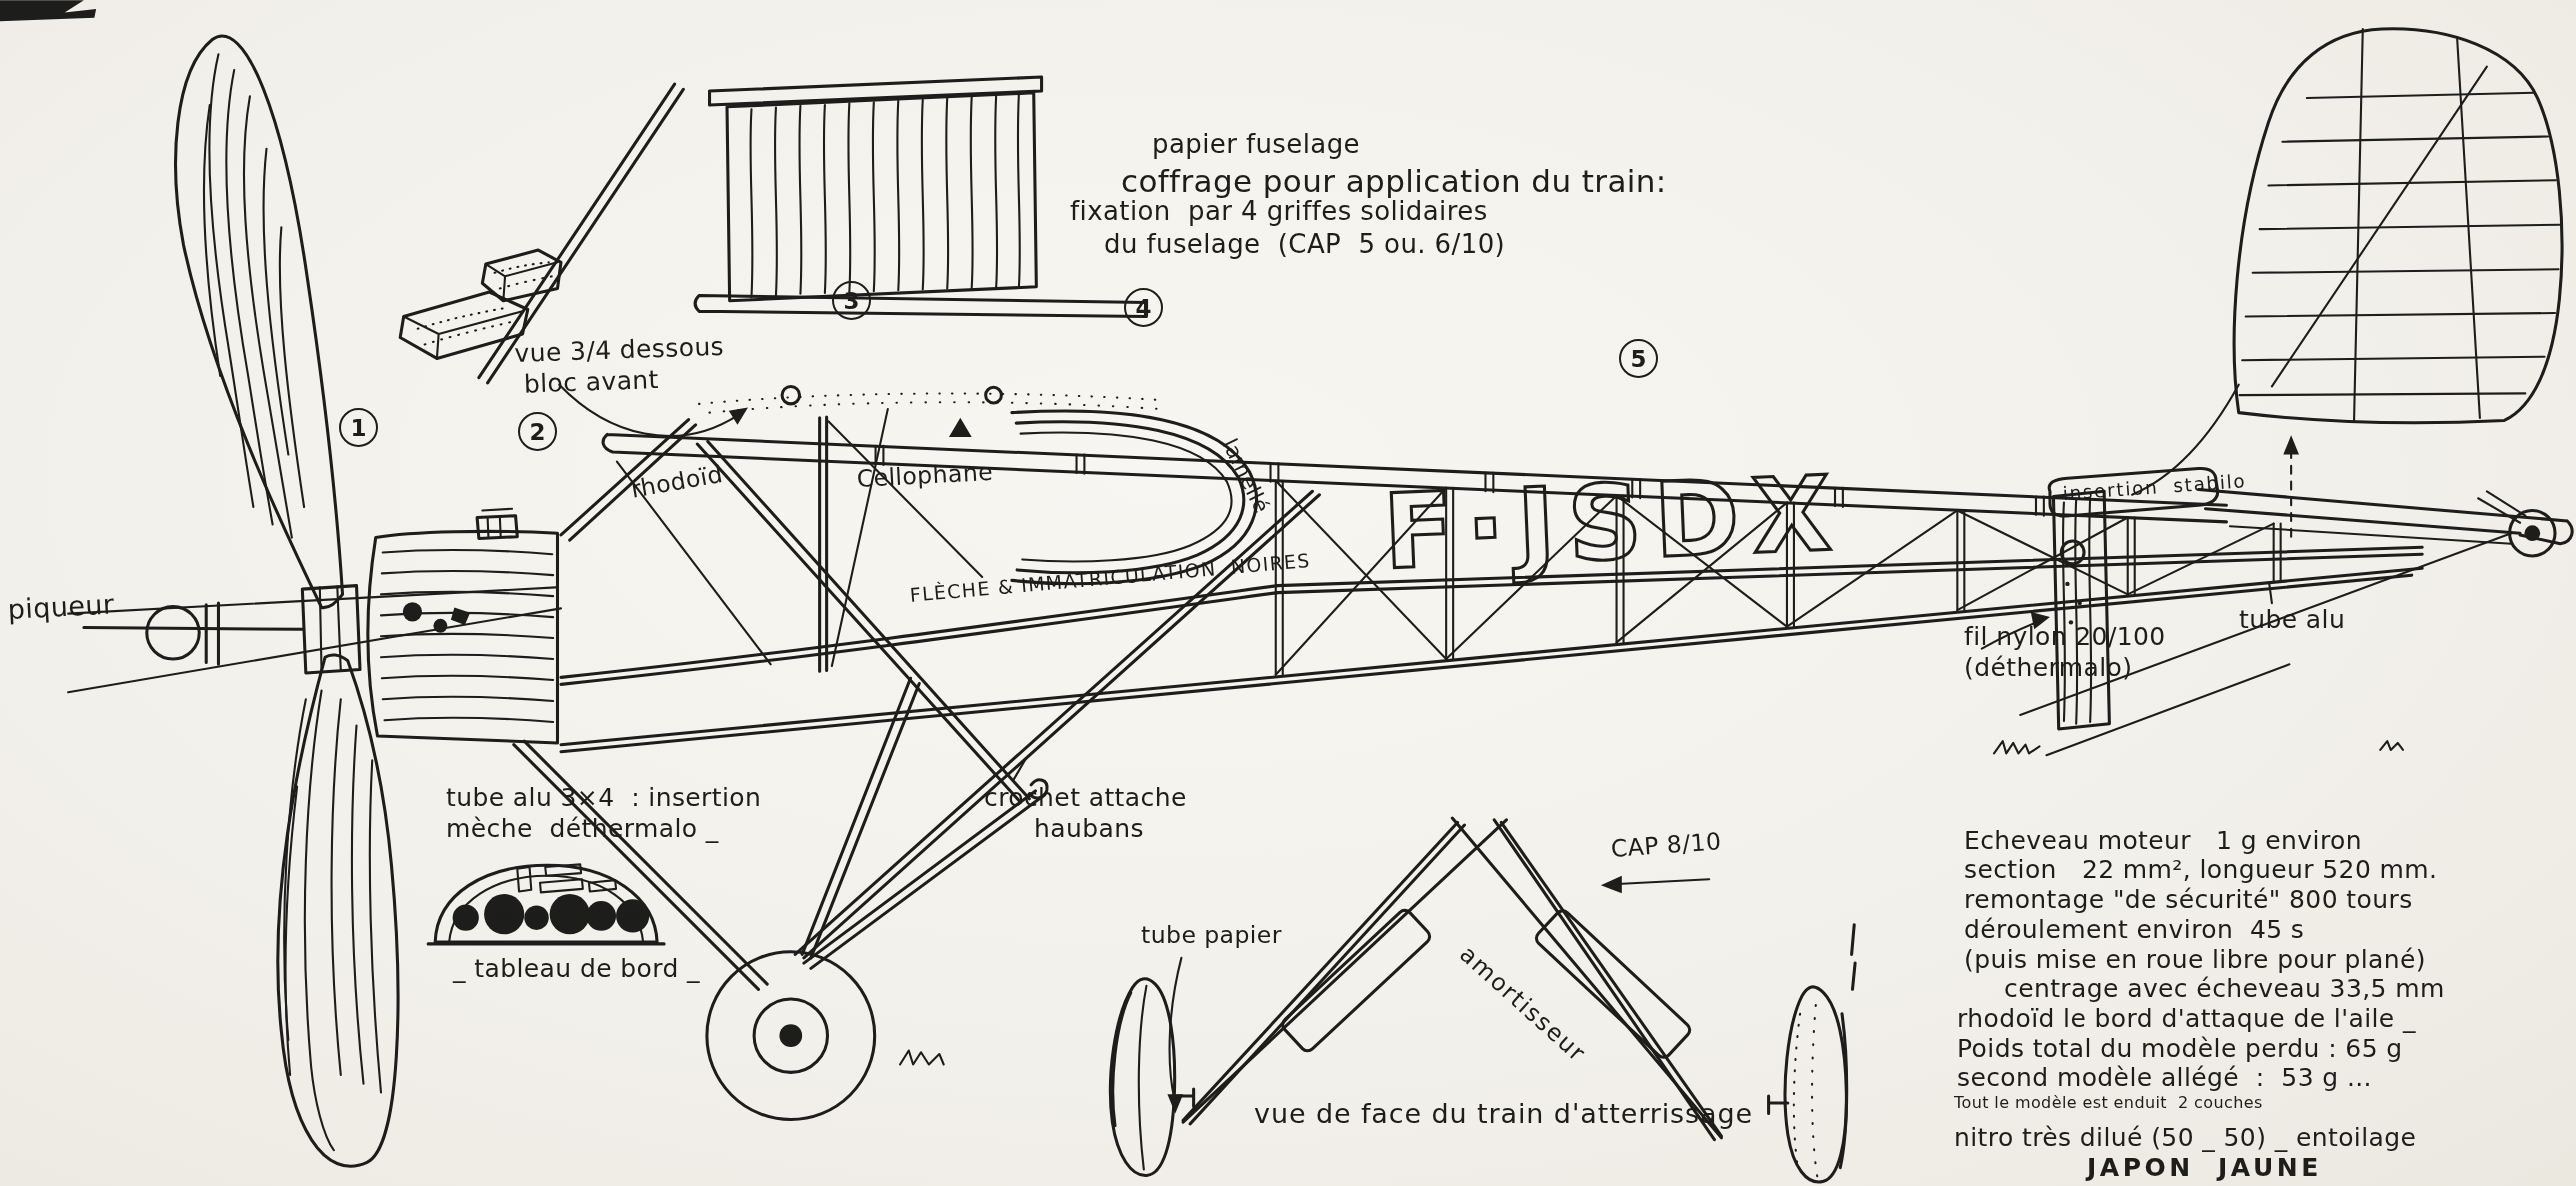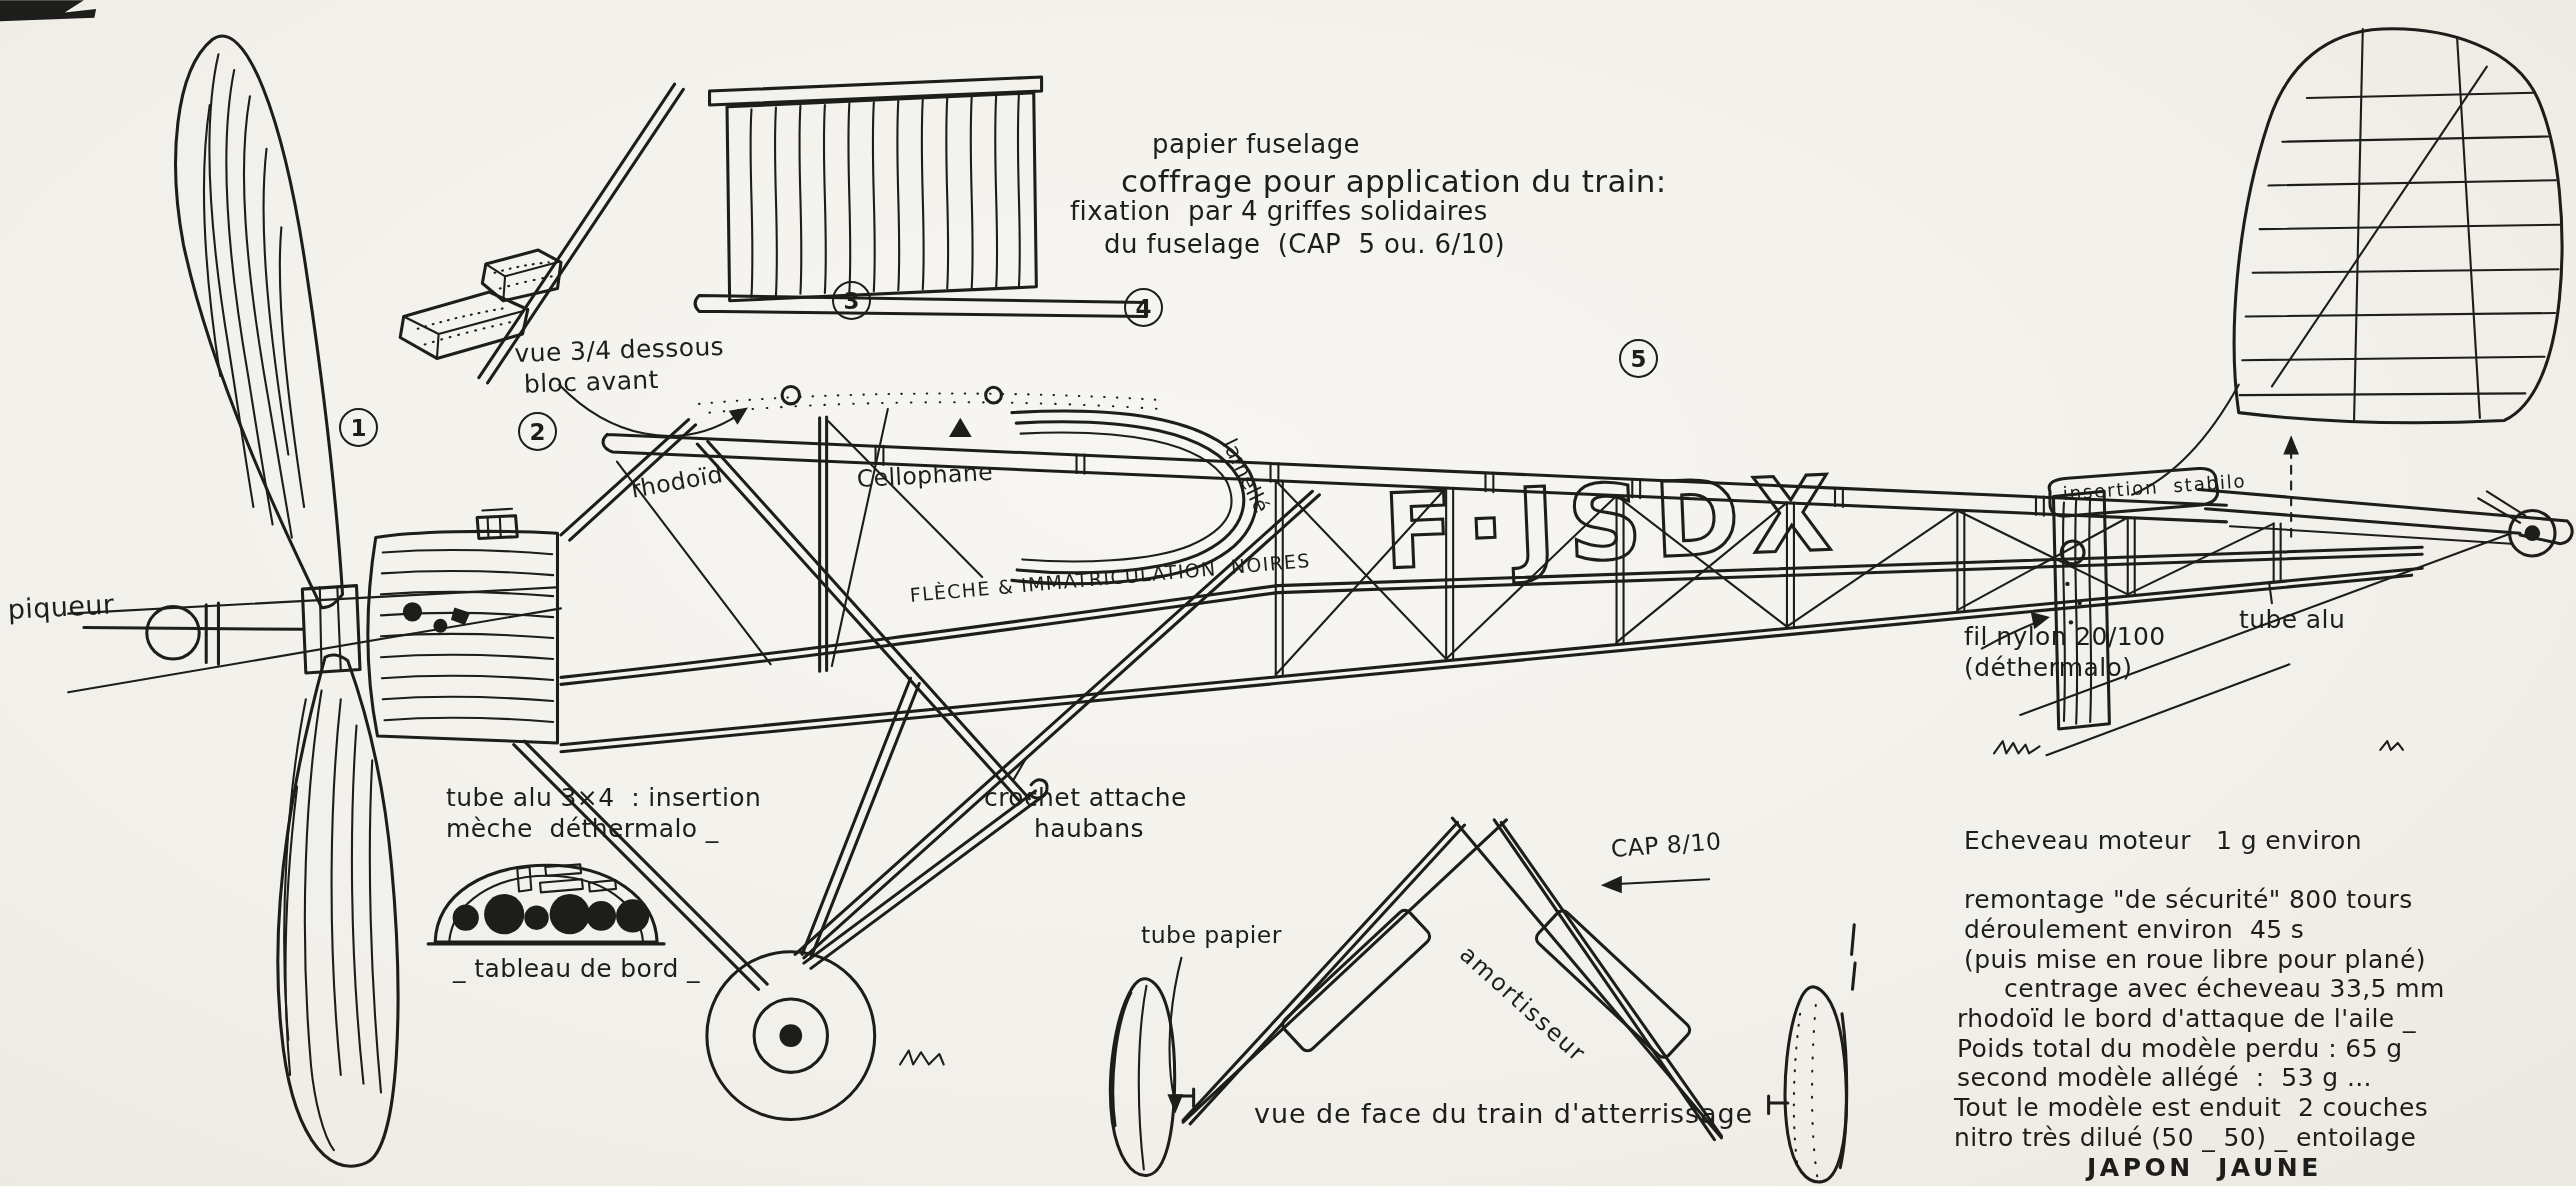--- a/index.html
+++ b/index.html
@@ -293,28 +293,29 @@
 
   <div class="lbl" style="left:1141px;top:921px;font-size:23.6px;">tube papier</div>
 
   <div class="lbl" style="left:1610px;top:835px;font-size:23.6px;transform:rotate(-4deg);">CAP 8/10</div>
 
   <div class="lbl" style="left:1473px;top:940px;font-size:23.6px;transform:rotate(42deg);letter-spacing:1.7px;">amortisseur</div>
 
   <div class="lbl" style="left:1254px;top:1098px;font-size:27px;letter-spacing:0.9px;">vue de face du train d'atterrissage</div>
 
   <div class="lbl" style="left:1964px;top:826px;font-size:25px;">Echeveau moteur   1 g environ</div>
+  <div class="lbl" style="left:1964px;top:855px;font-size:25px;">section   22 mm², longueur 520 mm.</div>
   <div class="lbl" style="left:1964px;top:885px;font-size:25px;">remontage "de sécurité" 800 tours</div>
   <div class="lbl" style="left:1964px;top:915px;font-size:25px;">déroulement environ  45 s</div>
   <div class="lbl" style="left:1964px;top:945px;font-size:25px;">(puis mise en roue libre pour plané)</div>
   <div class="lbl" style="left:1964px;top:974px;font-size:25px;margin-left:40px;">centrage avec écheveau 33,5 mm</div>
   <div class="lbl" style="left:1957px;top:1004px;font-size:25px;">rhodoïd le bord d'attaque de l'aile _</div>
   <div class="lbl" style="left:1957px;top:1034px;font-size:25px;">Poids total du modèle perdu : 65 g</div>
   <div class="lbl" style="left:1957px;top:1063px;font-size:25px;">second modèle allégé  :  53 g ...</div>
-  <div class="lbl" style="left:1954px;top:1093px;font-size:25px;">Tout le modèle est enduit  2 couches</div>
+  <div class="lbl" style="left:1954px;top:1093px;font-size:16px;">Tout le modèle est enduit  2 couches</div>
   <div class="lbl" style="left:1954px;top:1123px;font-size:25px;">nitro très dilué (50 _ 50) _ entoilage</div>
   <div class="lbl" style="left:2087px;top:1153px;font-size:25px;letter-spacing:3.5px;font-weight:bold;">JAPON  JAUNE</div>
 
   <div class="marker" style="left:339px;top:408px;">1</div>
   <div class="marker" style="left:518px;top:412px;">2</div>
   <div class="marker" style="left:832px;top:281px;">3</div>
   <div class="marker" style="left:1124px;top:288px;">4</div>
   <div class="marker" style="left:1619px;top:339px;">5</div>
 
 </div>

